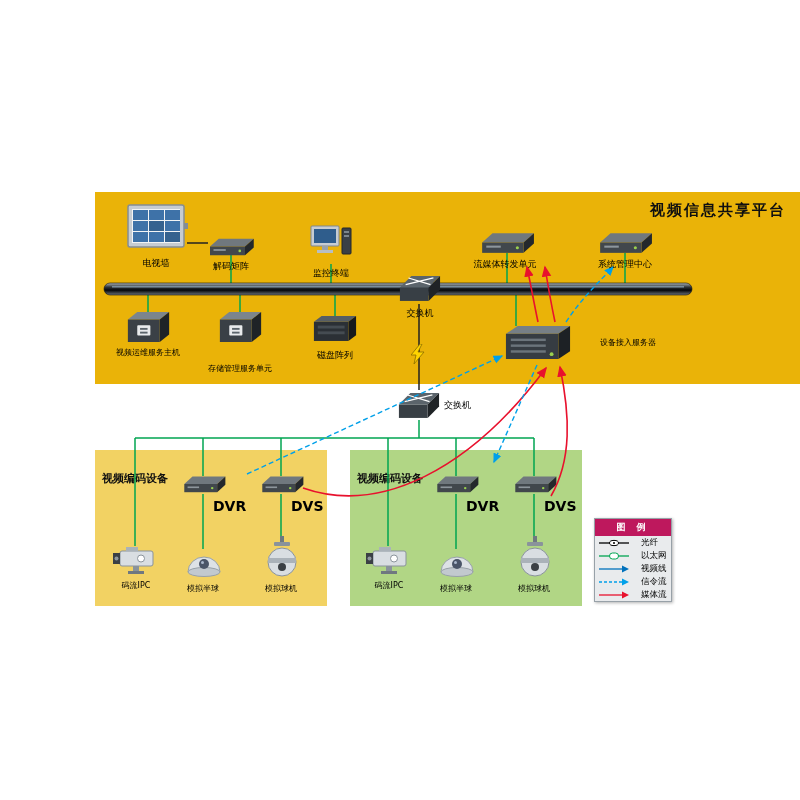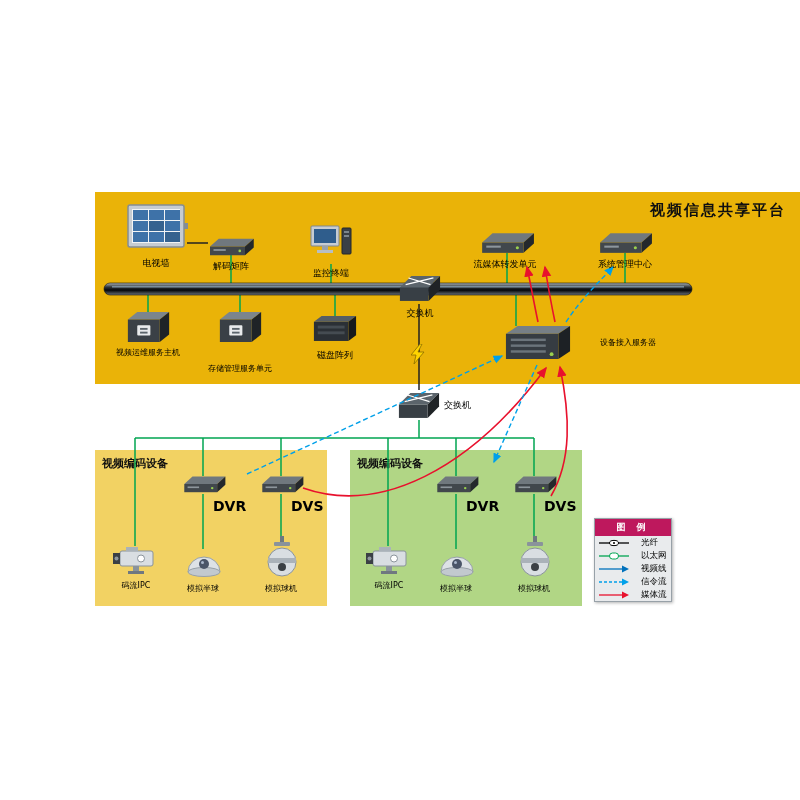--- a/index.html
+++ b/index.html
@@ -7,21 +7,21 @@
   body { width:800px; height:800px; font-family:"DejaVu Sans","Liberation Sans",sans-serif; }
   .canvas { position:relative; width:800px; height:800px; background:#fff; overflow:hidden; }
 
   .region { position:absolute; }
   .region.pink   { left:95px;  top:192px; width:707px; height:192px; background:#eab308; }
   .region.yellow { left:95px;  top:450px; width:232px; height:156px; background:#f2d263; }
   .region.green  { left:350px; top:450px; width:232px; height:156px; background:#b1d685; }
 
   .platform-title { position:absolute; right:16px; top:9px; font-size:15px; font-weight:bold;
                     letter-spacing:2px; color:#101010; }
-  .enc-title { position:absolute; left:7px; top:6px; font-size:11px; font-weight:bold; color:#101010; }
+  .enc-title { position:absolute; left:7px; top:21px; font-size:11px; font-weight:bold; color:#101010; }
 
   svg.layer { position:absolute; left:0; top:0; pointer-events:none; }
 
   .lbl { position:absolute; font-size:9px; color:#000; text-align:center; line-height:1.15; }
   .lbl.small { font-size:8px; }
   .lbl.tiny  { font-size:14px; font-weight:bold; }
   .lbl.left  { text-align:left; }
 
   .legend { position:absolute; left:594px; top:518px; width:78px; background:#e9ebed;
             border:1px solid #98a1a8; box-shadow:1px 1px 3px rgba(0,0,0,.3); }

